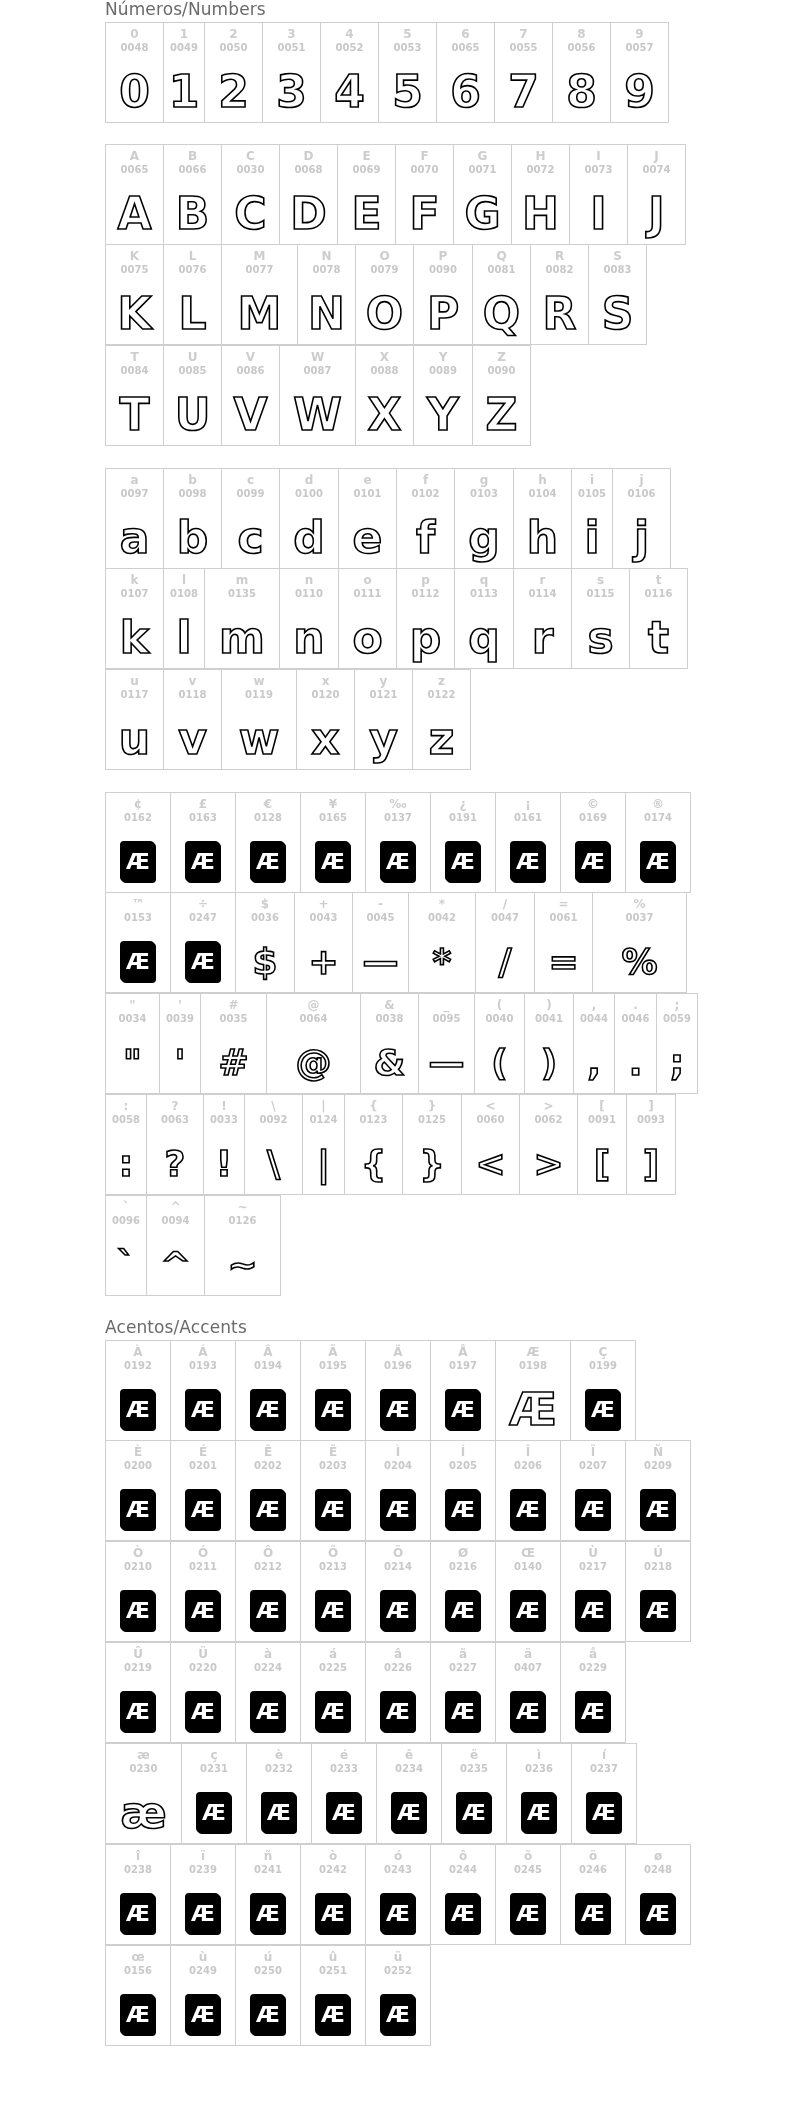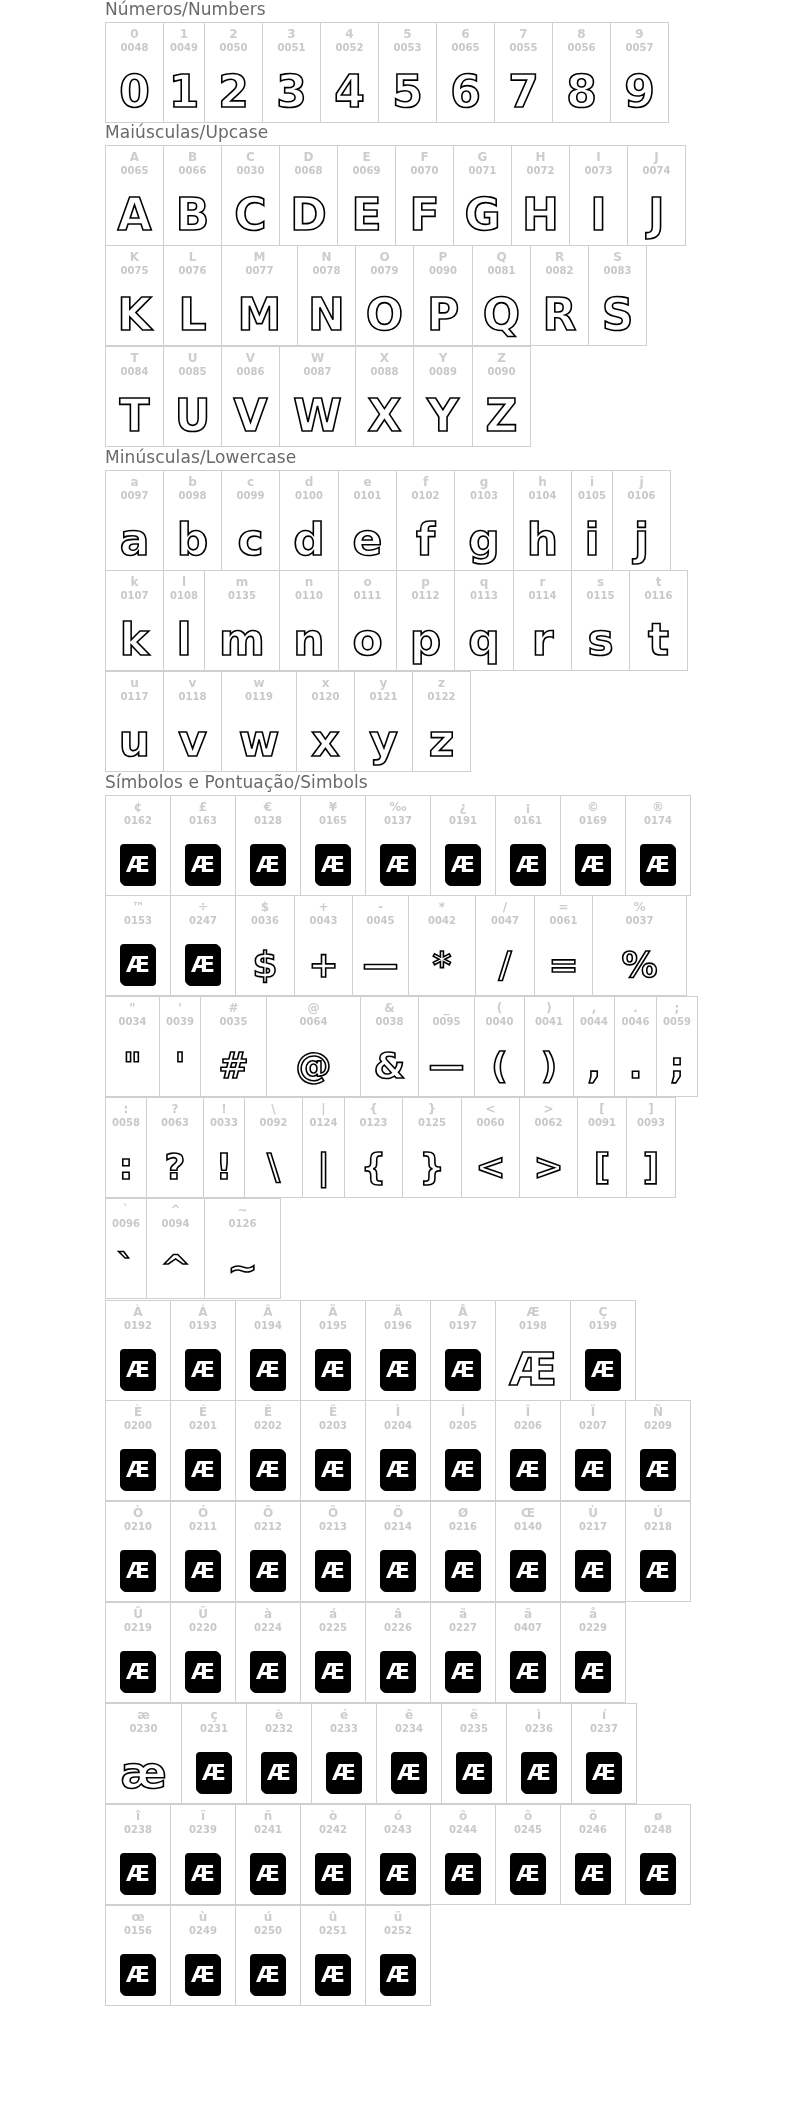--- a/index.html
+++ b/index.html
@@ -3,21 +3,21 @@
 <meta charset="utf-8">
 <style>
   html, body { margin: 0; padding: 0; background: #ffffff; }
   body { width: 800px; height: 2119px; position: relative; overflow: hidden; font-family: "DejaVu Sans", sans-serif; }
   .wrap { position: absolute; left: 105px; top: 0; }
   .section-title {
     font-family: "DejaVu Sans", sans-serif;
     font-size: 17px; color: #6a6a6a; height: 22px; line-height: 18px;
     margin: 0; padding: 0; white-space: nowrap; letter-spacing: 0.1px;
   }
-  .section { }
+  .section { margin-bottom: 21px; }
   .grid-row { display: flex; height: 101px; }
   .cell {
     box-sizing: border-box; height: 101px;
     border: 1px solid #cfcfcf; margin-left: -1px; margin-top: -1px;
     position: relative; background: #fff; cursor: pointer;
   }
   .grid-row:first-of-type .cell { margin-top: 0; }
   .cell:first-child { margin-left: 0; }
   .char-label {
     position: absolute; top: 4px; left: 0; right: 0; text-align: center;
@@ -100,21 +100,20 @@
           </div>
           <div class="cell" style="width: 59px;">
             <div class="char-label">9</div>
             <div class="code-label">0057</div>
             <div class="glyph">9</div>
           </div>
         </div>
       </div>
     </div>
     <div class="section">
-      <div class="section-title">Maiúsculas/Upcase</div>
       <div>
         <div class="grid-row">
           <div class="cell" style="width: 59px;">
             <div class="char-label">A</div>
             <div class="code-label">0065</div>
             <div class="glyph">A</div>
           </div>
           <div class="cell" style="width: 59px;">
             <div class="char-label">B</div>
             <div class="code-label">0066</div>
@@ -241,21 +240,20 @@
           </div>
           <div class="cell" style="width: 59px;">
             <div class="char-label">Z</div>
             <div class="code-label">0090</div>
             <div class="glyph">Z</div>
           </div>
         </div>
       </div>
     </div>
     <div class="section">
-      <div class="section-title">Minúsculas/Lowercase</div>
       <div>
         <div class="grid-row">
           <div class="cell" style="width: 59px;">
             <div class="char-label">a</div>
             <div class="code-label">0097</div>
             <div class="glyph">a</div>
           </div>
           <div class="cell" style="width: 59px;">
             <div class="char-label">b</div>
             <div class="code-label">0098</div>
@@ -382,21 +380,20 @@
           </div>
           <div class="cell" style="width: 59px;">
             <div class="char-label">z</div>
             <div class="code-label">0122</div>
             <div class="glyph">z</div>
           </div>
         </div>
       </div>
     </div>
     <div class="section">
-      <div class="section-title">Símbolos e Pontuação/Simbols</div>
       <div>
         <div class="grid-row">
           <div class="cell" style="width: 66px;">
             <div class="char-label">¢</div>
             <div class="code-label">0162</div>
             <div class="glyph">
               <div class="stamp">Æ</div>
             </div>
           </div>
           <div class="cell" style="width: 66px;">
@@ -634,20 +631,21 @@
           </div>
           <div class="cell" style="width: 77px;">
             <div class="char-label">~</div>
             <div class="code-label">0126</div>
             <div class="glyph small">~</div>
           </div>
         </div>
       </div>
     </div>
     <div class="section">
+      <div class="section-title">Acentos/Accents</div>
       <div>
         <div class="grid-row">
           <div class="cell" style="width: 66px;">
             <div class="char-label">À</div>
             <div class="code-label">0192</div>
             <div class="glyph">
               <div class="stamp">Æ</div>
             </div>
           </div>
           <div class="cell" style="width: 66px;">

